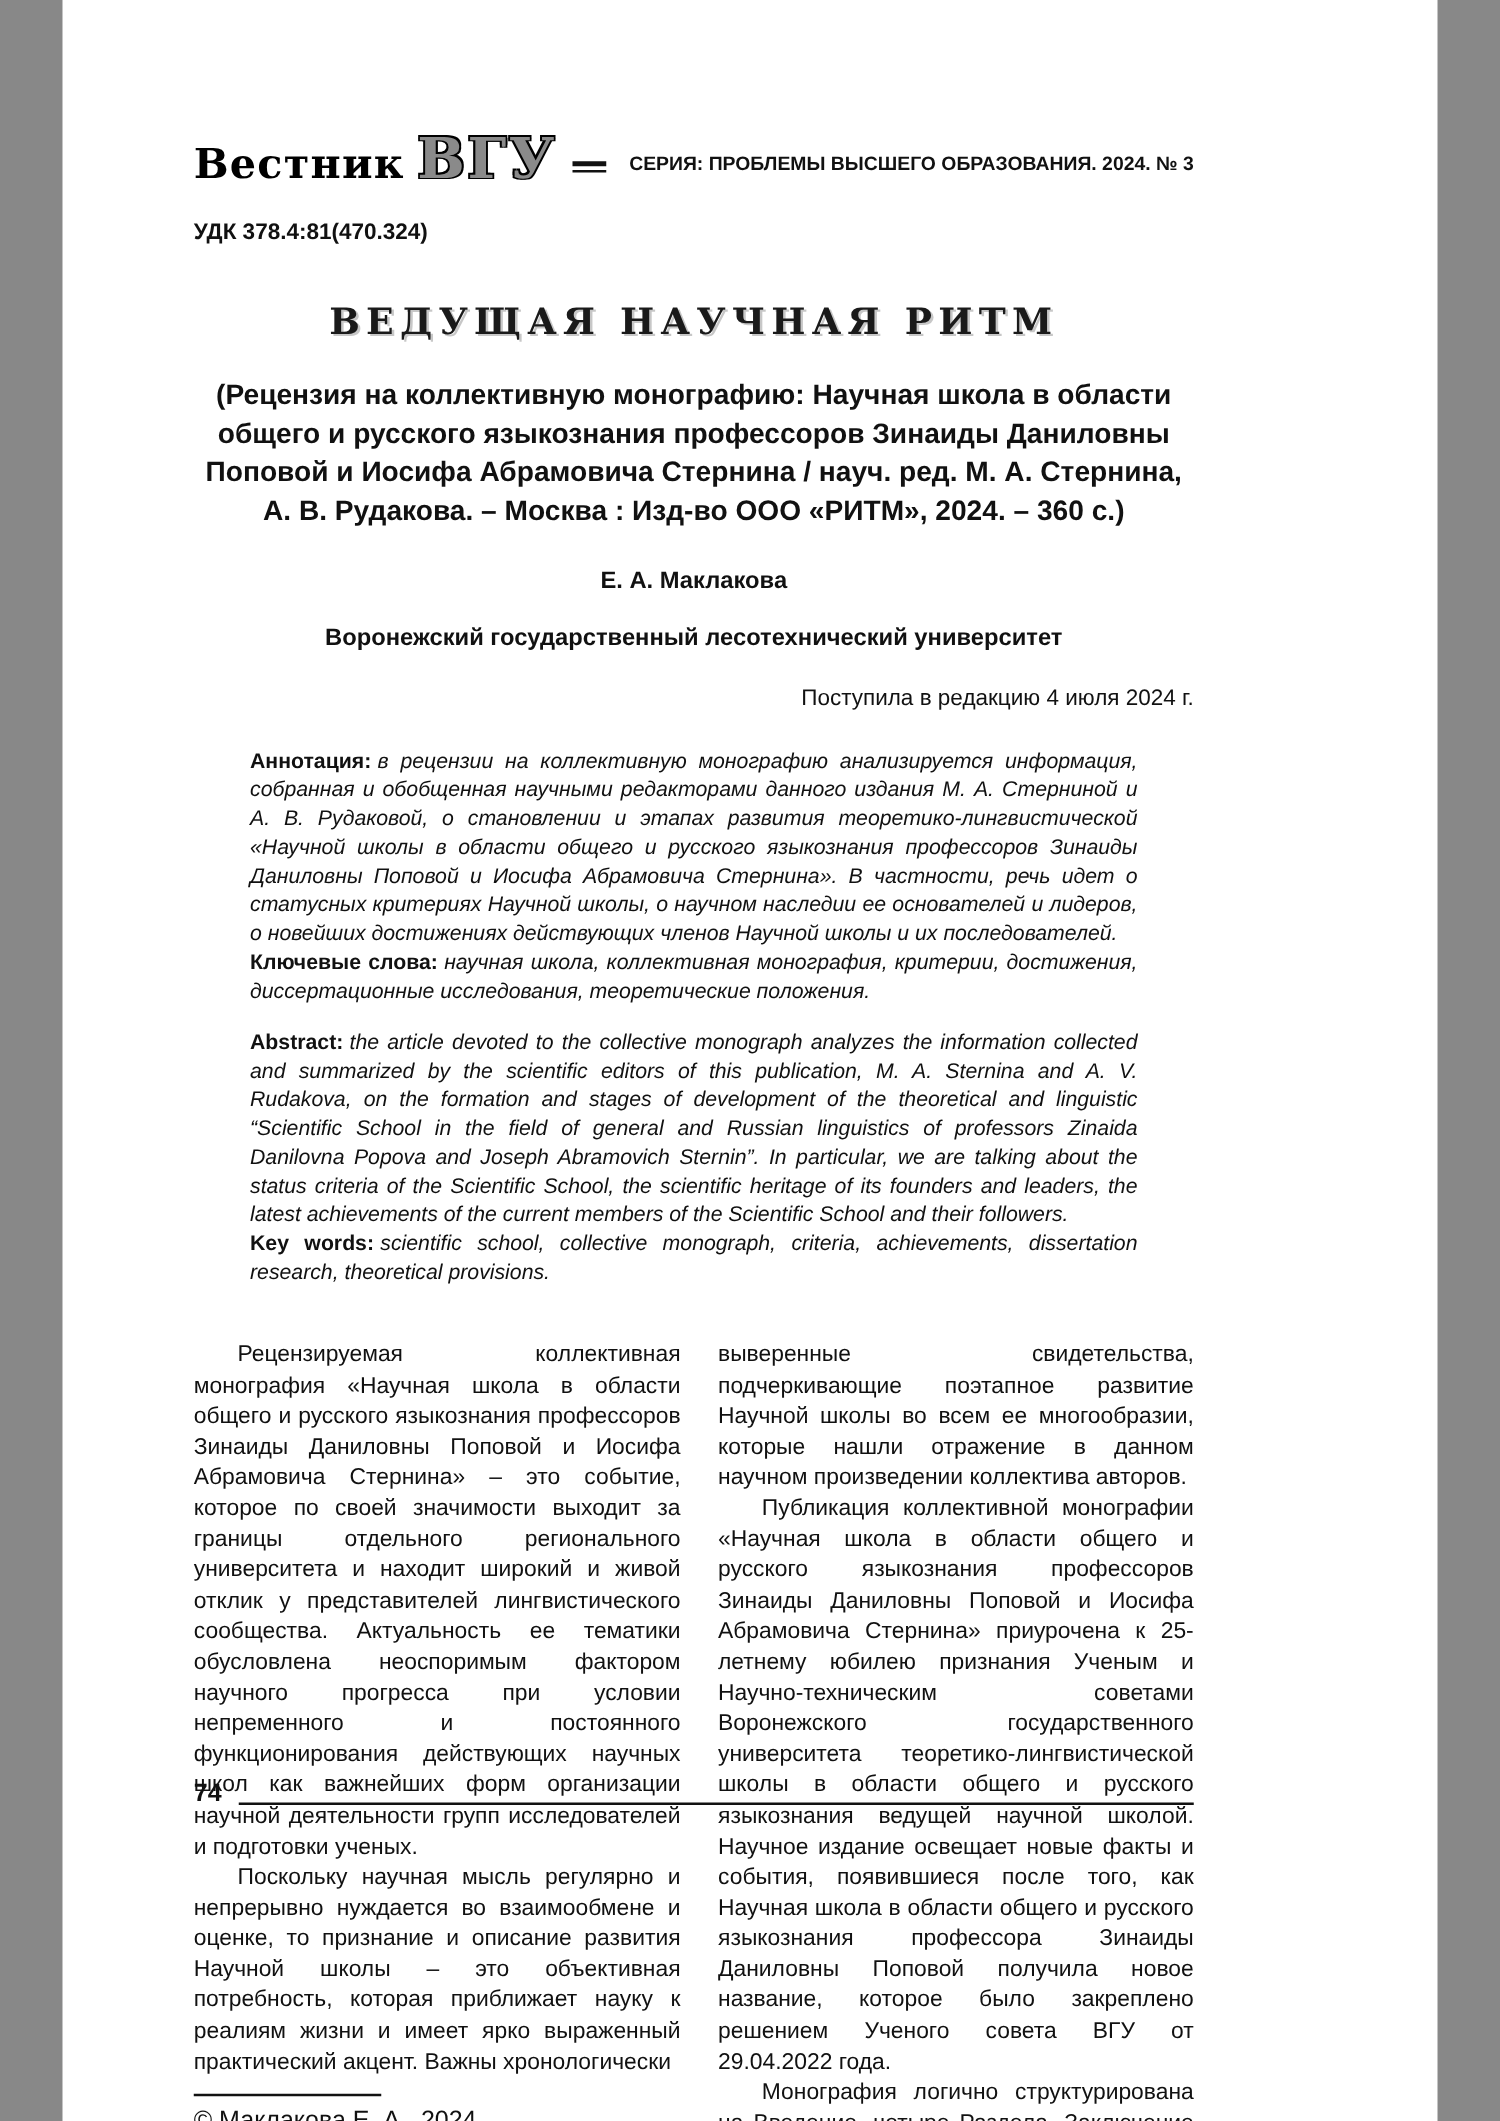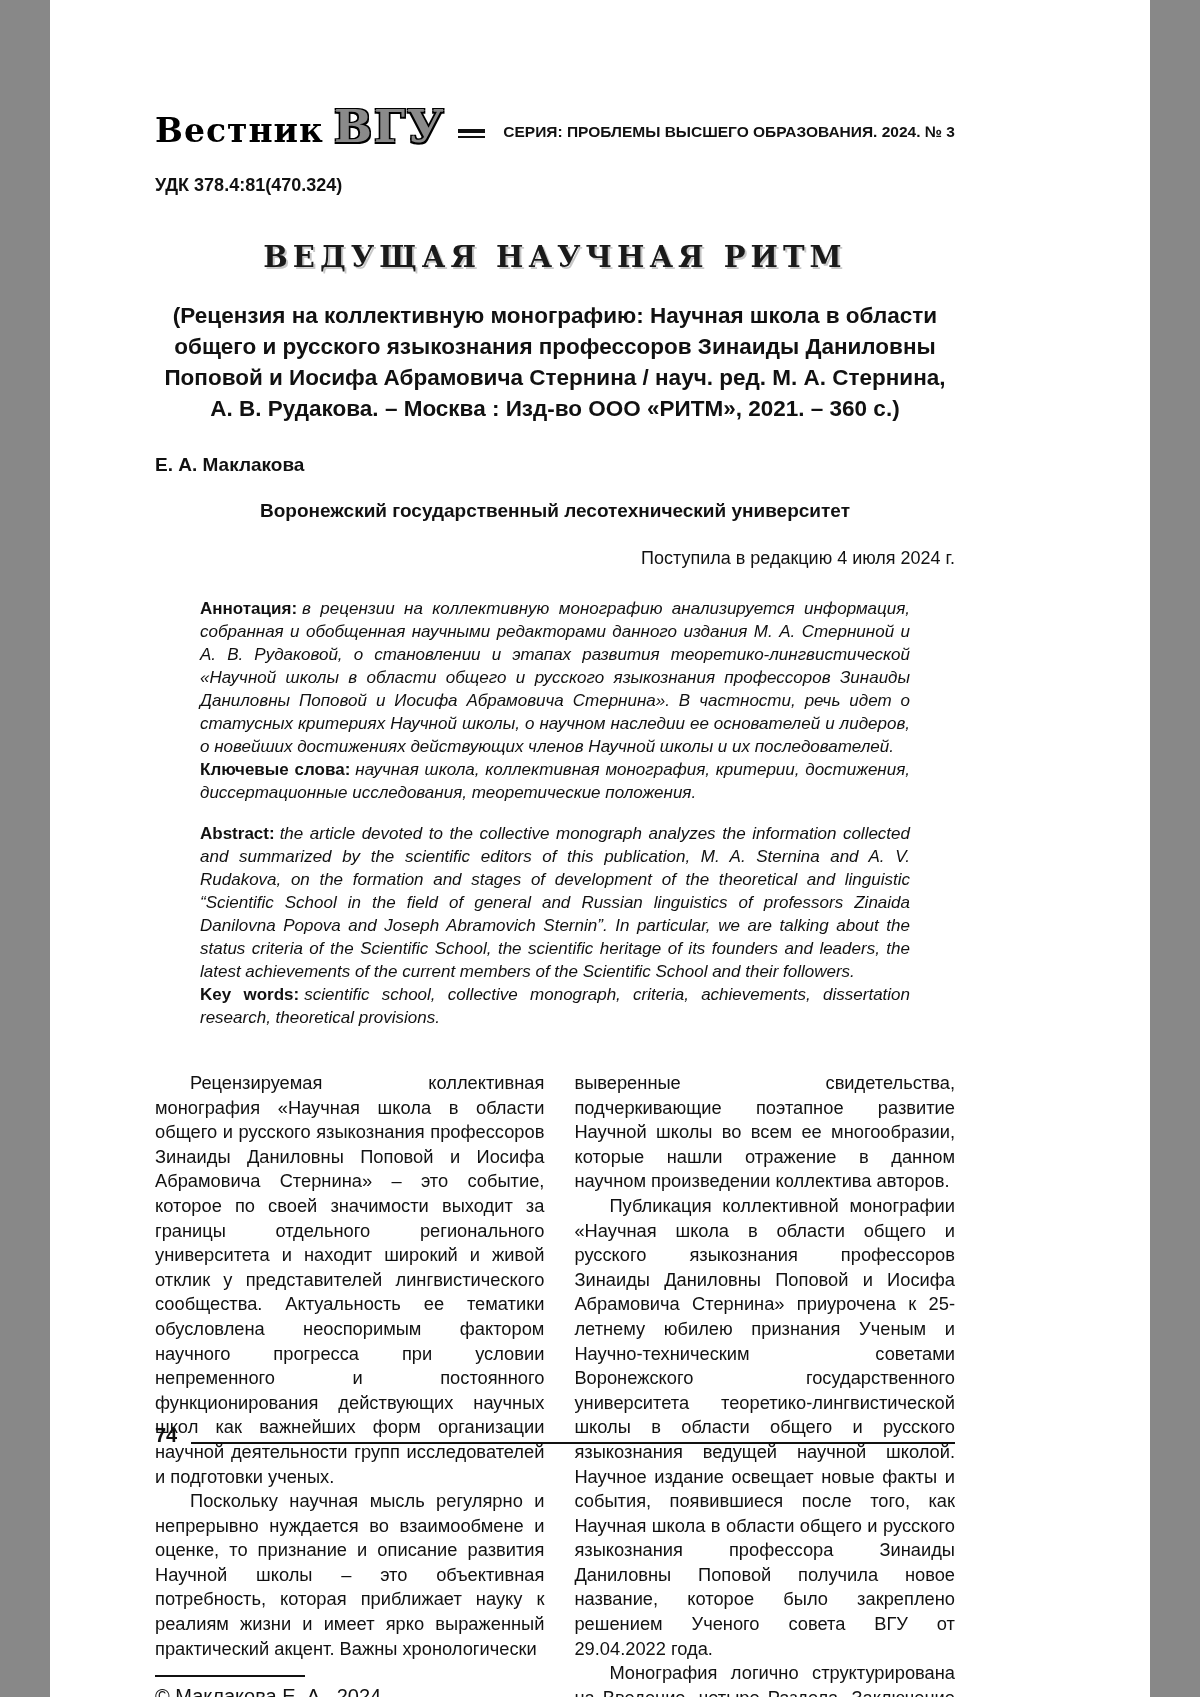--- a/index.html
+++ b/index.html
@@ -35,21 +35,21 @@
   .article-title {
     margin-top: 44px; text-align: center;
     font-family: "DejaVu Serif", serif; font-weight: bold;
     font-size: 29px; letter-spacing: 5px; color: #1a1a1a;
     text-shadow: 2px 2px 0 rgba(0,0,0,0.22);
   }
   .subtitle {
     margin: 26px auto 0; max-width: 860px; text-align: center;
     font-size: 22.5px; font-weight: bold; line-height: 31px;
   }
-  .author { margin-top: 30px; font-size: 19px; font-weight: bold; }
+  .author { margin-top: 30px; text-align: center; font-size: 19px; font-weight: bold; }
   .affiliation { margin-top: 24px; text-align: center; font-size: 19px; font-weight: bold; }
   .received { margin-top: 26px; text-align: right; font-size: 18px; }
 
   
   .meta { margin: 28px 45px 0 45px; font-size: 17px; line-height: 23px; text-align: justify; }
   .meta.abstract { margin-top: 18px; }
   .meta p { margin: 0; }
   .lbl { font-weight: bold; font-style: normal; margin-right: 5px; }
   .itx { font-style: italic; }
 
@@ -82,21 +82,21 @@
       <span class="vestnik">Вестник</span><span class="vgu">ВГУ</span>
     </div>
     <div class="rules"></div>
     <div class="series">СЕРИЯ: ПРОБЛЕМЫ ВЫСШЕГО ОБРАЗОВАНИЯ. 2024. № 3</div>
   </div>
 
   <div class="udk">УДК 378.4:81(470.324)</div>
 
   <h1 class="article-title">ВЕДУЩАЯ НАУЧНАЯ РИТМ</h1>
 
-  <h2 class="subtitle">(Рецензия на коллективную монографию: Научная школа в области общего и русского языкознания профессоров Зинаиды Даниловны Поповой и Иосифа Абрамовича Стернина / науч. ред. М. А. Стернина, А. В. Рудакова. – Москва : Изд-во ООО «РИТМ», 2021. – 360 с.)</h2>
+  <h2 class="subtitle">(Рецензия на коллективную монографию: Научная школа в области общего и русского языкознания профессоров Зинаиды Даниловны Поповой и Иосифа Абрамовича Стернина / науч. ред. М. А. Стернина, А. В. Рудакова. – Москва : Изд-во ООО «РИТМ», 2024. – 360 с.)</h2>
 
   <div class="author">Е. А. Маклакова</div>
 
   <div class="affiliation">Воронежский государственный лесотехнический университет</div>
 
   <div class="received">Поступила в редакцию 4 июля 2024 г.</div>
 
   <section class="meta">
     <p><span class="lbl">Аннотация:</span><span class="itx">в рецензии на коллективную монографию анализируется информация, собранная и обобщенная научными редакторами данного издания М. А. Стерниной и А. В. Рудаковой, о становлении и этапах развития теоретико-лингвистической «Научной школы в области общего и русского языкознания профессоров Зинаиды Даниловны Поповой и Иосифа Абрамовича Стернина». В частности, речь идет о статусных критериях Научной школы, о научном наследии ее основателей и лидеров, о новейших достижениях действующих членов Научной школы и их последователей.</span></p>
     <p><span class="lbl">Ключевые слова:</span><span class="itx">научная школа, коллективная монография, критерии, достижения, диссертационные исследования, теоретические положения.</span></p>

